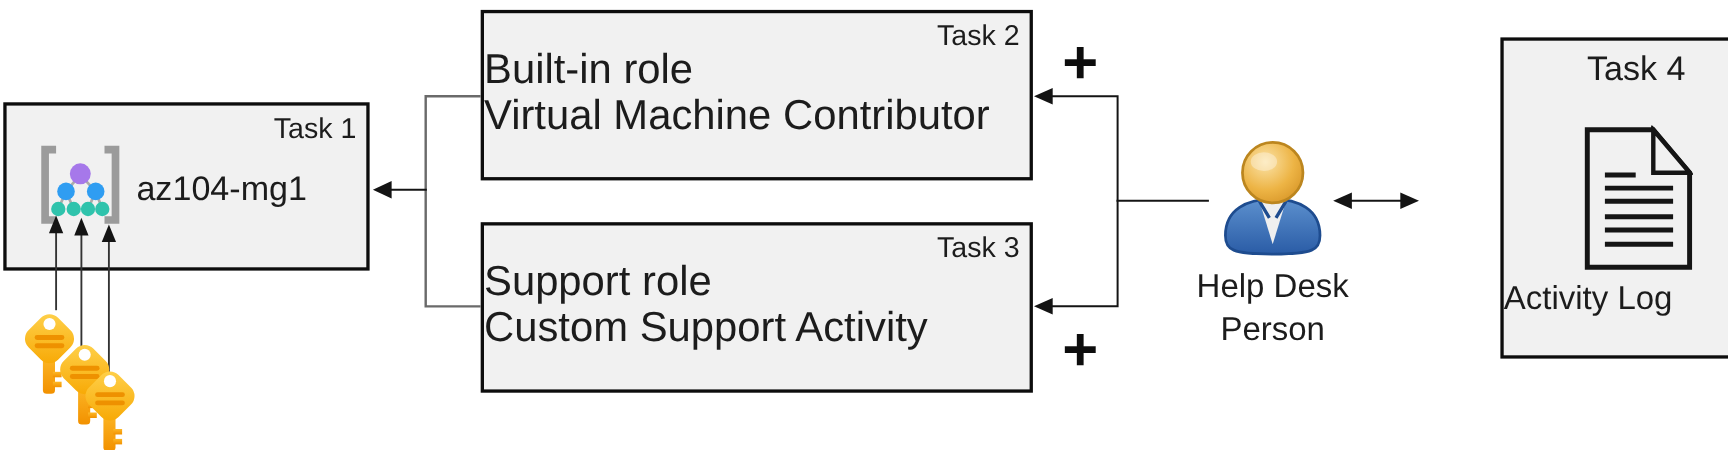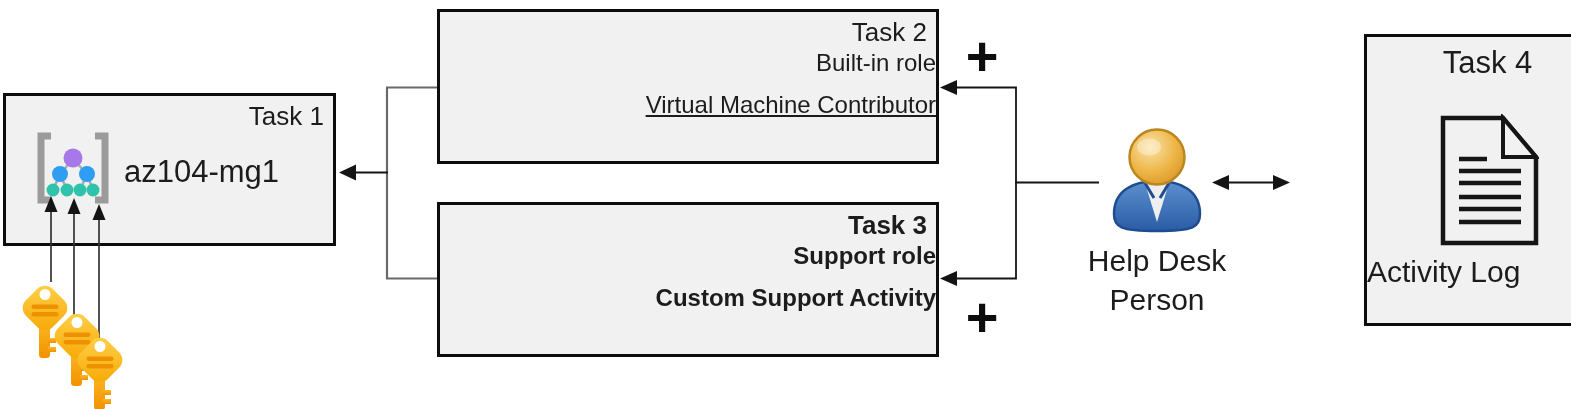--- a/index.html
+++ b/index.html
@@ -10,21 +10,21 @@
   .box{
     position:absolute;background:#f1f1f1;border:3px solid #0d0d0d;box-sizing:border-box;
   }
   .task-label{
     position:absolute;top:2px;right:9px;font-size:26px;line-height:36px;white-space:nowrap;
   }
   .task-label-center{
     position:absolute;top:8px;left:0;right:0;text-align:center;font-size:31px;line-height:36px;
   }
   .box-line{
-    position:absolute;left:0;right:0;text-align:right;font-size:24px;line-height:38px;white-space:nowrap;
+    position:absolute;left:0;right:0;text-align:left;font-size:38px;line-height:38px;white-space:nowrap;
   }
   .mg-name{
     position:absolute;left:118px;top:56px;font-size:31px;line-height:40px;white-space:nowrap;
   }
   .caption{
     position:absolute;left:0;right:0;text-align:left;font-size:30px;line-height:38px;
   }
   .plus{
     position:absolute;font-size:56px;font-weight:700;line-height:1;color:#0d0d0d;
     transform:translate(-50%,-50%);
@@ -65,24 +65,24 @@
         <circle cx="46" cy="62" r="6.5" fill="#2fc3ac"></circle>
         <circle cx="59" cy="62" r="6.5" fill="#2fc3ac"></circle>
       </svg>
     </div>
     <span class="mg-name">az104-mg1</span>
   </div>
 
   <div class="box" style="left:437px;top:9px;width:502px;height:155px;">
     <span class="task-label">Task 2</span>
     <div class="box-line" style="top:32px;">Built-in role</div>
-    <div class="box-line" style="top:74px;text-decoration:underline;">Virtual Machine Contributor</div>
+    <div class="box-line" style="top:74px;">Virtual Machine Contributor</div>
   </div>
 
-  <div class="box" style="left:437px;top:202px;width:502px;height:155px;font-weight:bold;">
+  <div class="box" style="left:437px;top:202px;width:502px;height:155px;">
     <span class="task-label">Task 3</span>
     <div class="box-line" style="top:32px;">Support role</div>
     <div class="box-line" style="top:74px;">Custom Support Activity</div>
   </div>
 
   <div class="box" style="left:1364px;top:34px;width:247px;height:292px;padding-left:40px;">
     <span class="task-label-center">Task 4</span>
     <div class="icon-abs" style="left:72px;top:77px;">
       <svg width="100" height="132" viewBox="0 0 100 132">
         <path d="M 4 4 H 64 L 97 43 V 129 H 4 Z" fill="#f1f1f1" stroke="#151515" stroke-width="4.5"></path>

